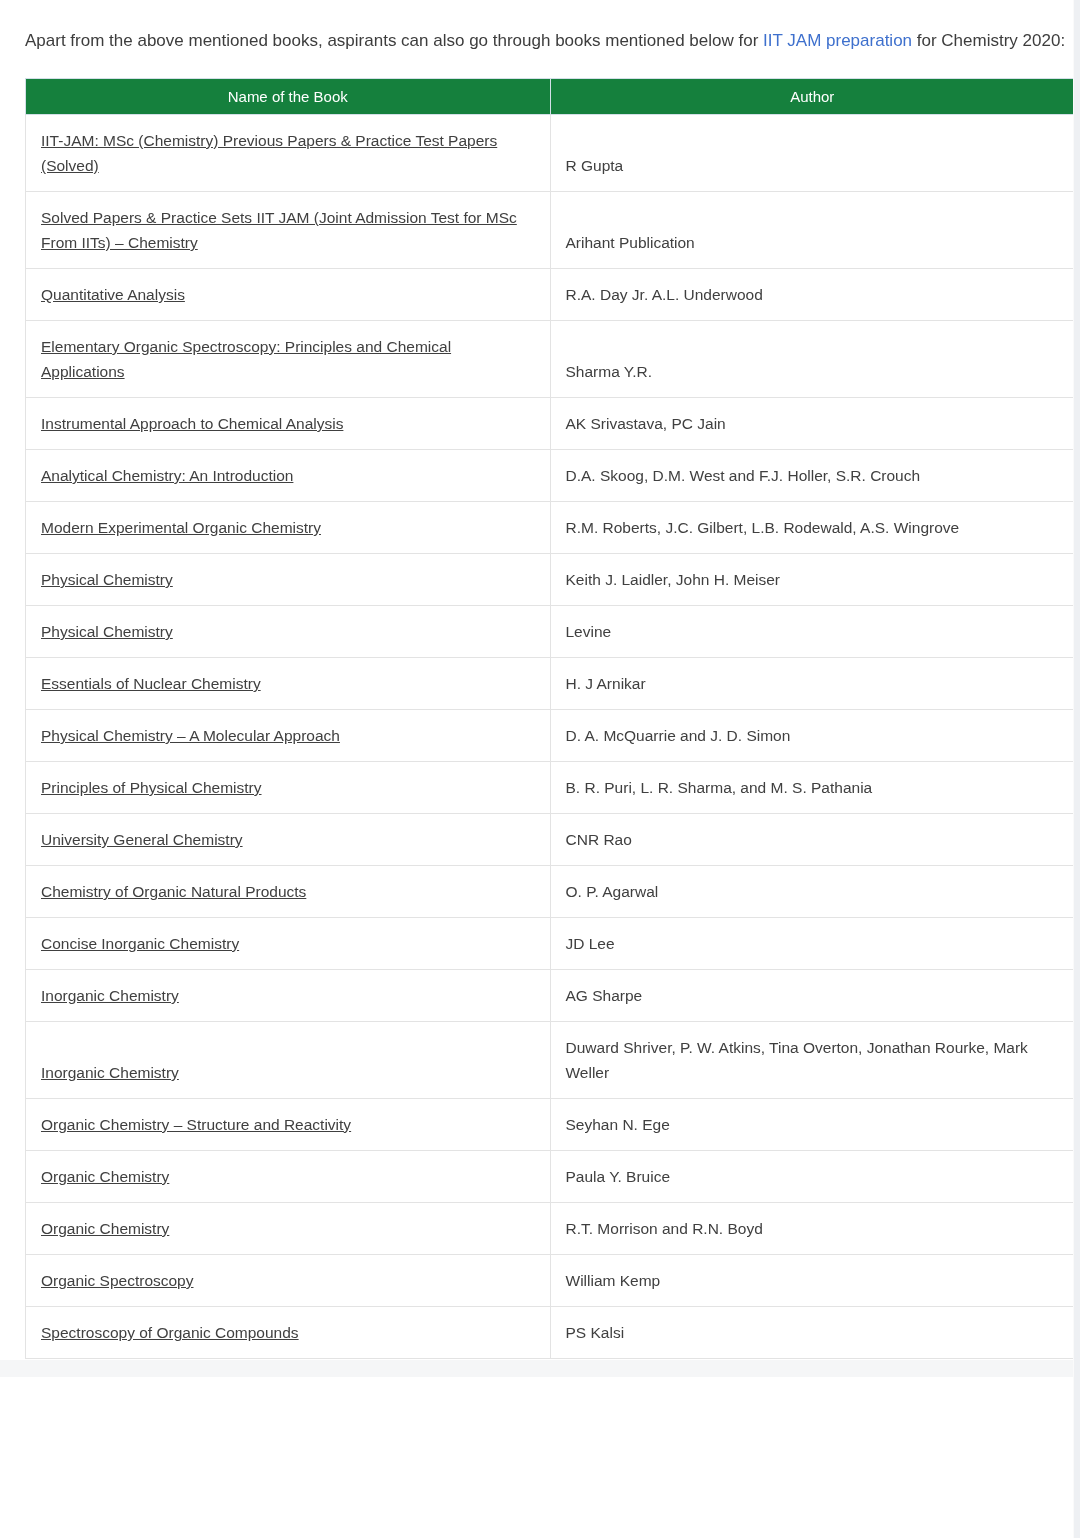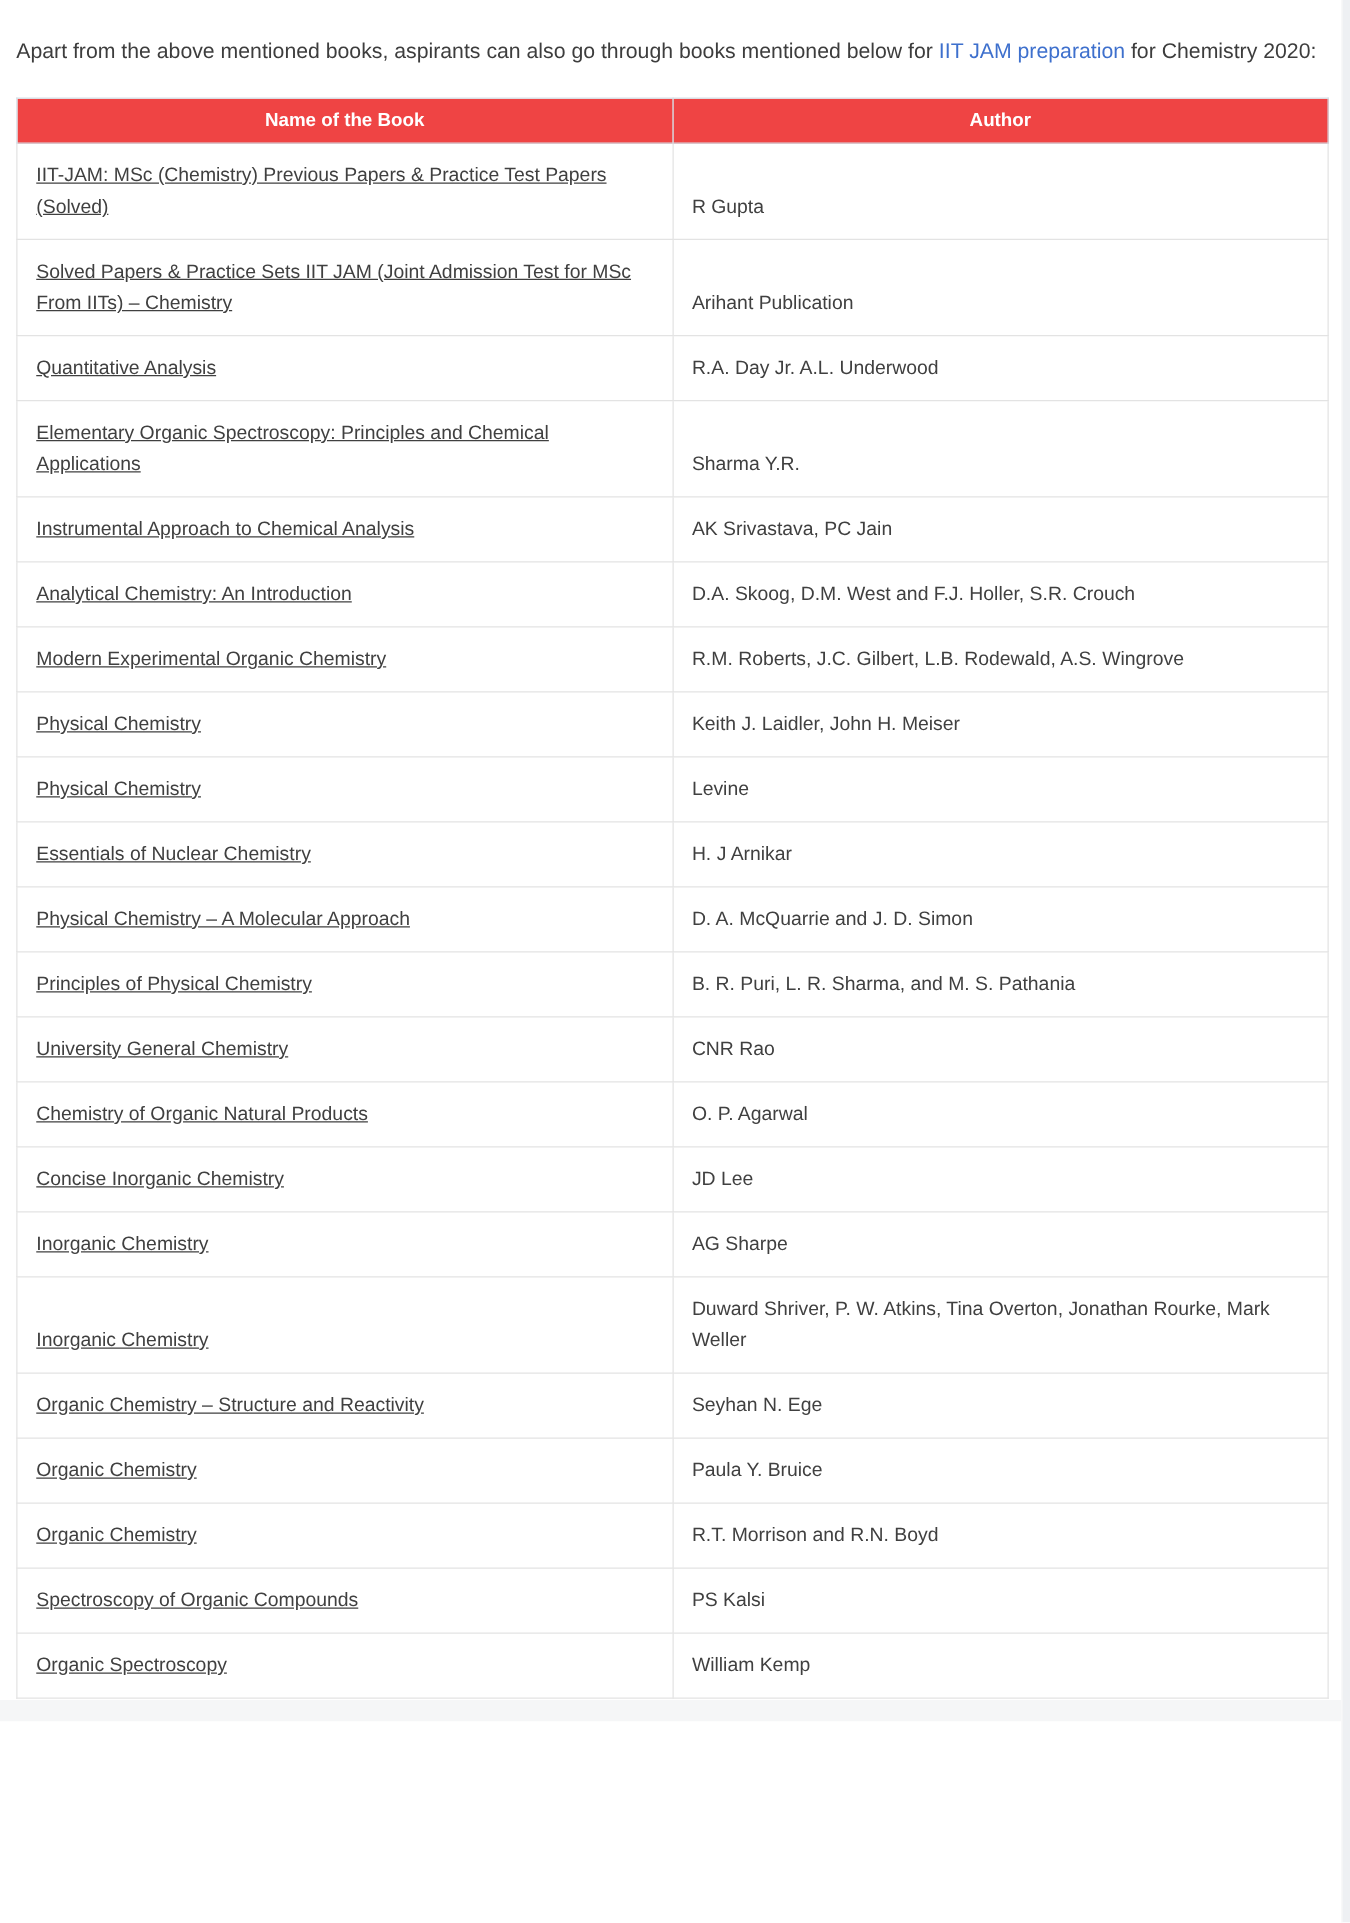--- a/index.html
+++ b/index.html
@@ -10,43 +10,44 @@
     font-family: "Liberation Sans", sans-serif;
   }
   body {
     width: 1080px;
     height: 1538px;
     overflow: hidden;
     position: relative;
   }
   .page {
     padding: 24px 13px 0 13px;
+    margin-left: 12px;
   }
   .intro {
     margin: 0 0 21px 0;
     width: 1050px;
     font-size: 17px;
     line-height: 33px;
     color: #3d3d3d;
   }
   .intro a {
     color: #3e70cd;
     text-decoration: none;
     cursor: pointer;
   }
   table.books-table {
     border-collapse: collapse;
     width: 1050px;
     table-layout: fixed;
   }
   table.books-table th {
-    background: #ef4444;
+    background: #15803d;
     color: #ffffff;
     font-size: 15px;
-    font-weight: 700;
+    font-weight: 400;
     text-align: center;
     padding: 9px 8px;
     border: 1px solid #d3dfe7;
     line-height: 17px;
   }
   table.books-table td {
     border: 1px solid #e3e3e3;
     font-size: 15.5px;
     color: #404040;
     padding: 13px 15px;
@@ -184,27 +185,27 @@
     <td class="author-cell">Paula Y. Bruice</td>
   </tr>
 
   <tr>
     <td class="book-cell">Organic Chemistry</td>
     <td class="author-cell">R.T. Morrison and R.N. Boyd</td>
   </tr>
 
 
   <tr>
+    <td class="book-cell">Organic Spectroscopy</td>
+    <td class="author-cell">William Kemp</td>
+  </tr>
+
+  <tr>
     <td class="book-cell">Spectroscopy of Organic Compounds</td>
     <td class="author-cell">PS Kalsi</td>
   </tr>
-
-  <tr>
-    <td class="book-cell">Organic Spectroscopy</td>
-    <td class="author-cell">William Kemp</td>
-  </tr>
 </tbody>
   </table>
 
 </div>
 
 <div class="bottom-gutter"></div>
 <div class="right-strip"></div>
 
 </body></html>

